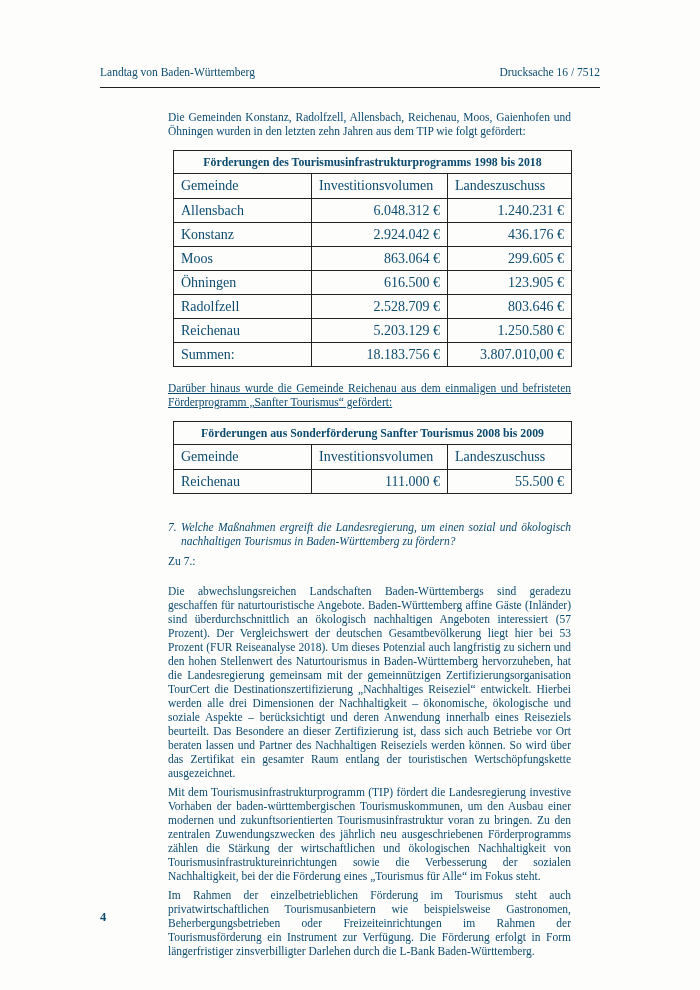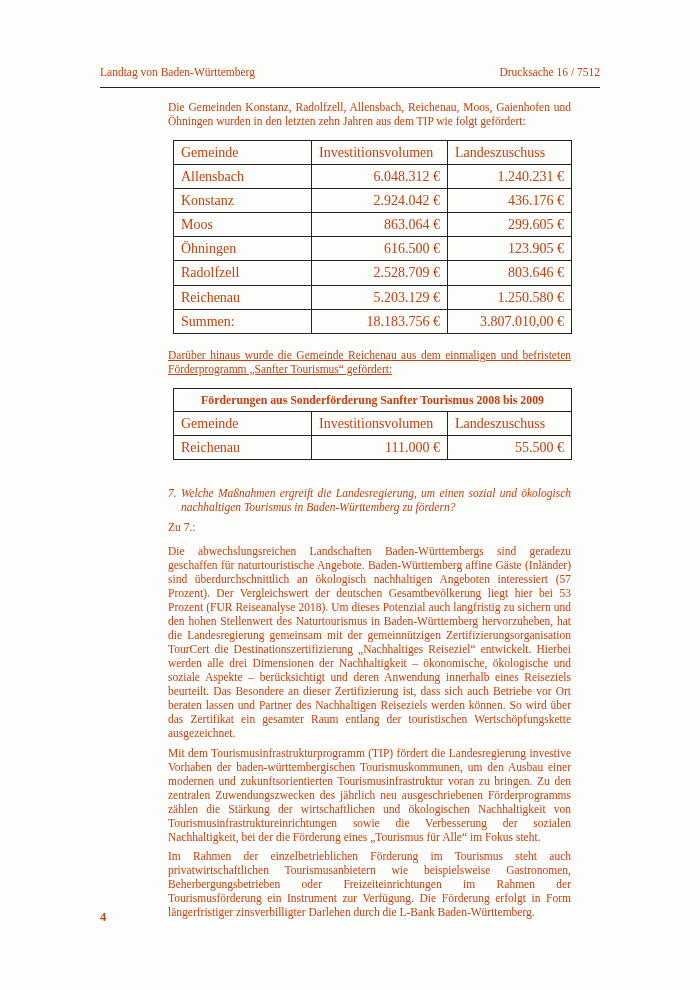--- a/index.html
+++ b/index.html
@@ -5,36 +5,36 @@
   * { margin: 0; padding: 0; box-sizing: border-box; }
   html, body { background: #e9e9e9; }
   .page {
     position: relative;
     width: 700px;
     height: 990px;
     margin: 0 auto;
     background: #fdfdfc;
     overflow: hidden;
     font-family: "Liberation Serif", "DejaVu Serif", serif;
-    color: #c2410c;
+    color: #0c4a6e;
   }
   .header {
     position: absolute;
     top: 66px;
     left: 100px;
     right: 100px;
     display: flex;
     justify-content: space-between;
     font-size: 11.5px;
     padding-bottom: 9px;
     border-bottom: 1px solid #222;
   }
   .content {
     position: absolute;
-    top: 100px;
+    top: 110px;
     left: 168px;
     width: 403px;
     font-size: 11.5px;
     line-height: 1.22;
   }
   .body-text {
     text-align: justify;
     hyphens: auto;
   }
   .data-table {
@@ -61,21 +61,21 @@
   .data-table td.num { text-align: right; }
   .para2 { margin-top: 7px; text-decoration: underline; }
   .question {
     margin-top: 26px;
     font-style: italic;
     padding-left: 13px;
     text-indent: -13px;
     text-align: justify;
   }
   .answer-label { margin-top: 6px; }
-  .answer { margin-top: 10px; }
+  .answer { margin-top: 16px; }
   .answer + .answer { margin-top: 5px; font-family: Liberation Serif, serif; }
   .page-number {
     position: absolute;
     left: 100px;
     top: 910px;
     font-size: 12.5px;
     font-weight: bold;
   }
 </style>
 </head>
@@ -92,20 +92,23 @@
 
     <p class="body-text">Die Gemeinden Konstanz, Radolfzell, Allensbach, Reichenau, Moos, Gaienhofen und Öhningen wurden in den letzten zehn Jahren aus dem TIP wie folgt gefördert:</p>
 
     <table class="data-table">
       <colgroup>
           <col style="width:138px">
           <col style="width:136px">
           <col style="width:124px">
         </colgroup>
       <thead>
+        <tr class="title-row">
+          <th colspan="3">Förderungen des Tourismusinfrastrukturprogramms 1998 bis 2018</th>
+        </tr>
         <tr>
           <th>Gemeinde</th>
           <th>Investitionsvolumen</th>
           <th>Landeszuschuss</th>
         </tr>
       </thead>
       <tbody>
         <tr>
           <td>Allensbach</td>
           <td class="num">6.048.312 €</td>

